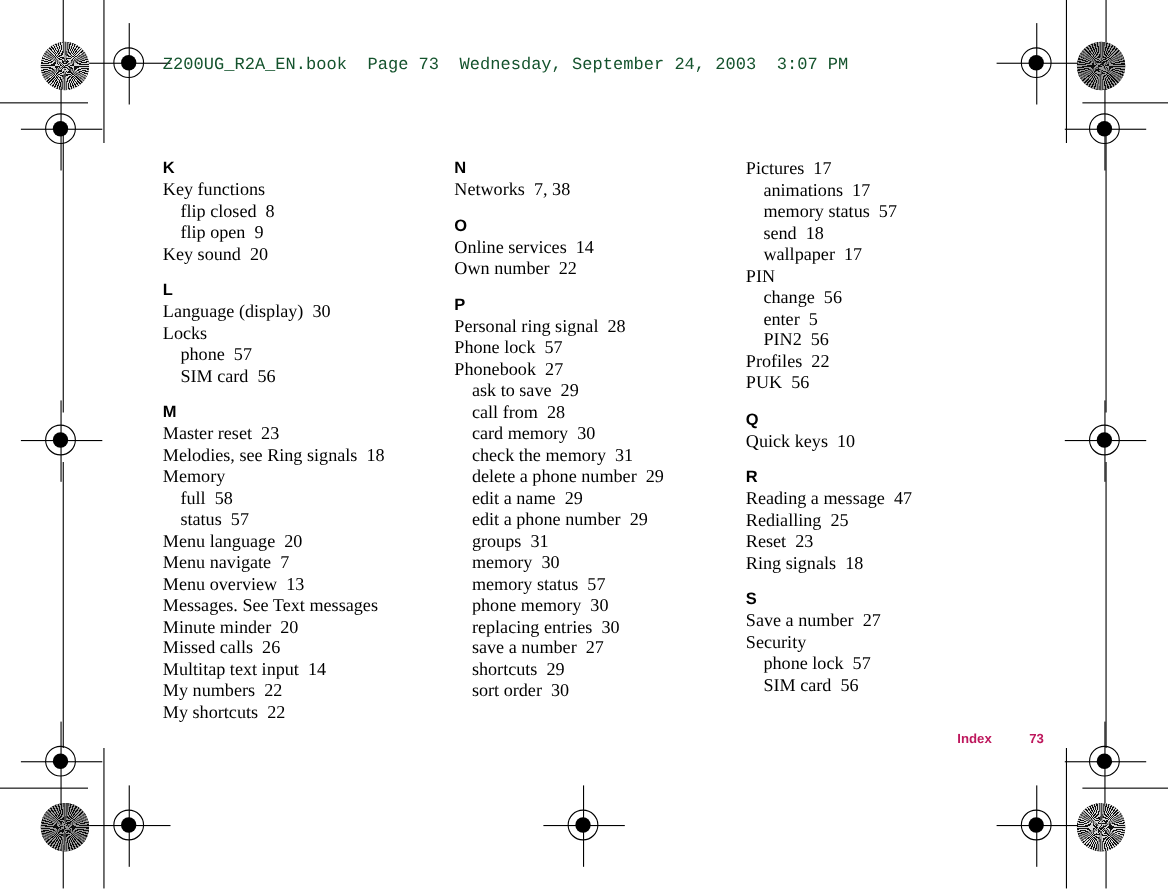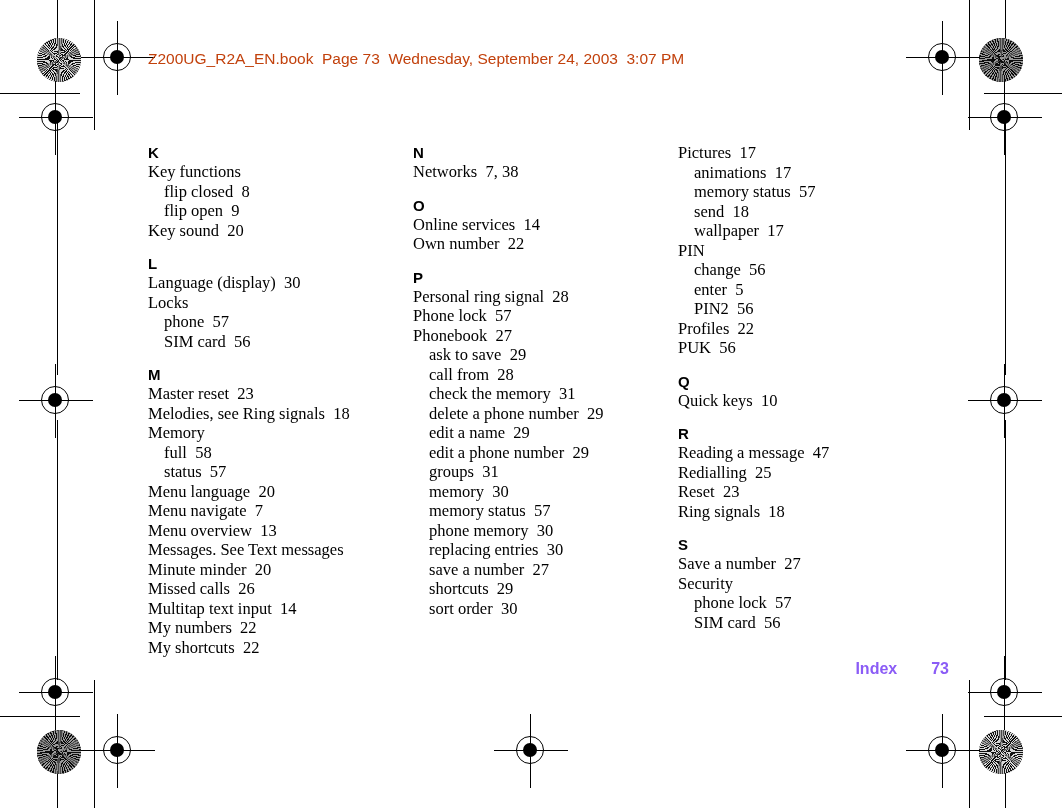--- a/index.html
+++ b/index.html
@@ -96,23 +96,23 @@
   .starwheel.dark::before {
     background: repeating-conic-gradient(from 6deg at 50% 50%,
         #0d0d0d 0deg 3.5deg, #9a9a9a 3.5deg 7deg);
   }
 
   
   .slug {
     position: absolute;
     left: 148px;
     top: 50px;
-    font-family: Liberation Sans, sans-serif;
+    font-family: Liberation Mono, monospace;
     font-size: 15.5px;
-    color: #c2410c;
+    color: #14532d;
     white-space: pre;
   }
 
   
   .columns {
     position: absolute;
     left: 148px;
     top: 143px;
     width: 800px;
     display: flex;
@@ -144,22 +144,22 @@
     padding-left: 16px;
   }
 
   
   .footer {
     position: absolute;
     right: 113px;
     bottom: 130px;
     font-family: "Liberation Sans", sans-serif;
     font-weight: bold;
-    font-size: 16px;
-    color: #8b5cf6;
+    font-size: 12px;
+    color: #be185d;
     display: flex;
     gap: 34px;
   }
 </style>
 </head>
 <body>
 
 <div id="page">
 
   <div>
@@ -296,20 +296,21 @@
         <div class="entry">Networks  7, 38</div>
         <div class="letter">O</div>
         <div class="entry">Online services  14</div>
         <div class="entry">Own number  22</div>
         <div class="letter">P</div>
         <div class="entry">Personal ring signal  28</div>
         <div class="entry">Phone lock  57</div>
         <div class="entry">Phonebook  27</div>
         <div class="entry sub">ask to save  29</div>
         <div class="entry sub">call from  28</div>
+        <div class="entry sub">card memory  30</div>
         <div class="entry sub">check the memory  31</div>
         <div class="entry sub">delete a phone number  29</div>
         <div class="entry sub">edit a name  29</div>
         <div class="entry sub">edit a phone number  29</div>
         <div class="entry sub">groups  31</div>
         <div class="entry sub">memory  30</div>
         <div class="entry sub">memory status  57</div>
         <div class="entry sub">phone memory  30</div>
         <div class="entry sub">replacing entries  30</div>
         <div class="entry sub">save a number  27</div>

